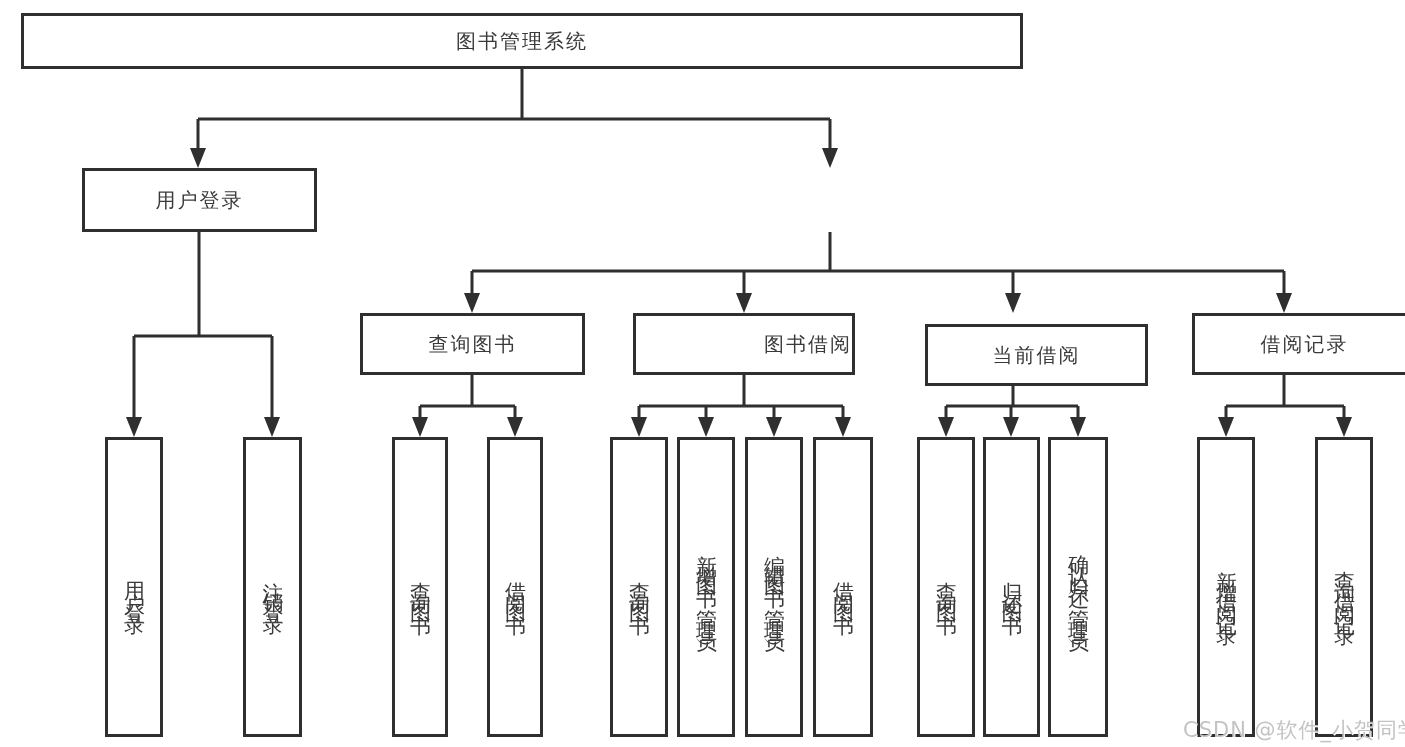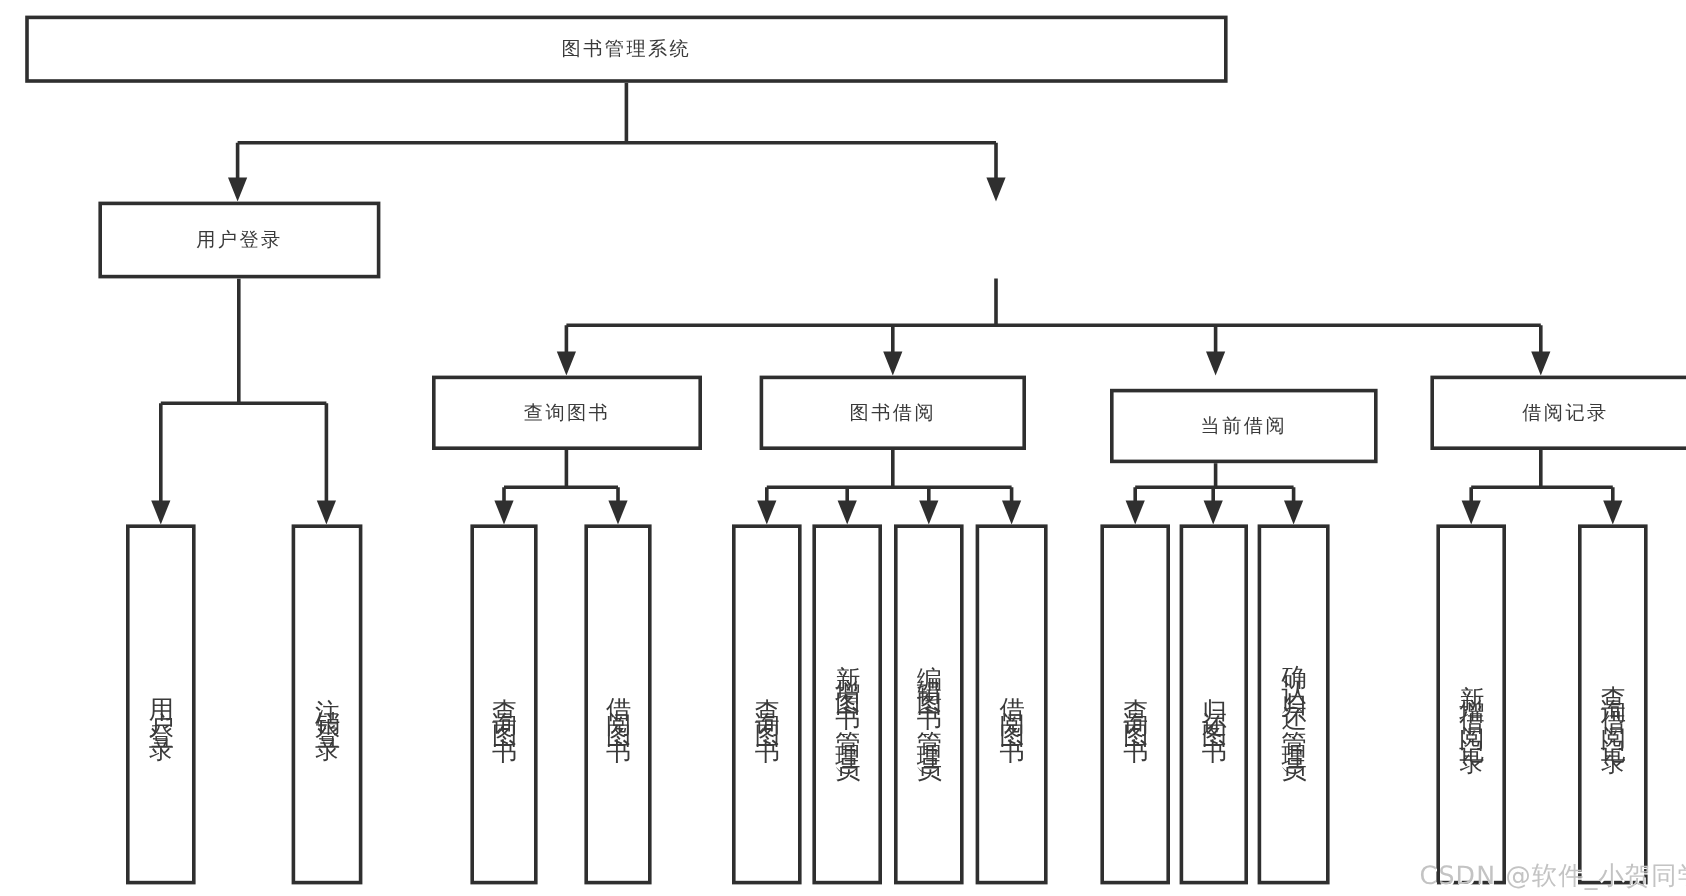--- a/index.html
+++ b/index.html
@@ -28,21 +28,21 @@
     box-sizing: border-box;
     border: 3px solid #2f2f2f;
     background: #ffffff;
     display: flex;
     align-items: center;
     justify-content: center;
     z-index: 2;
     color: #3a3a3a;
   }
   .node.h {
-    font-size: 16px;
+    font-size: 20px;
     letter-spacing: 2px;
     white-space: nowrap;
   }
   .node.v {
     writing-mode: vertical-rl;
     text-orientation: mixed;
     font-size: 21px;
     letter-spacing: 11px;
     line-height: 1;
   }
@@ -113,21 +113,21 @@
     <span class="lbl">图书管理系统</span>
   </div>
 
   <div class="node h" style="left:82px; top:168px; width:235px; height:64px;">
     <span class="lbl">用户登录</span>
   </div>
 
   <div class="node h" style="left:360px; top:313px; width:225px; height:62px;">
     <span class="lbl">查询图书</span>
   </div>
-  <div class="node h" style="left:633px; top:313px; width:222px; height:62px;">
+  <div class="node h" style="left:633px; top:313px; width:222px; height:62px;justify-content:flex-end;">
     <span class="lbl">图书借阅</span>
   </div>
   <div class="node h" style="left:902px; top:324px; width:223px; height:62px;margin-left:23px;">
     <span class="lbl">当前借阅</span>
   </div>
   <div class="node h" style="left:1172px; top:313px; width:225px; height:62px;margin-left:20px;">
     <span class="lbl">借阅记录</span>
   </div>
 
   <div class="node v" style="left:105px; top:437px; width:58px; height:300px;">

